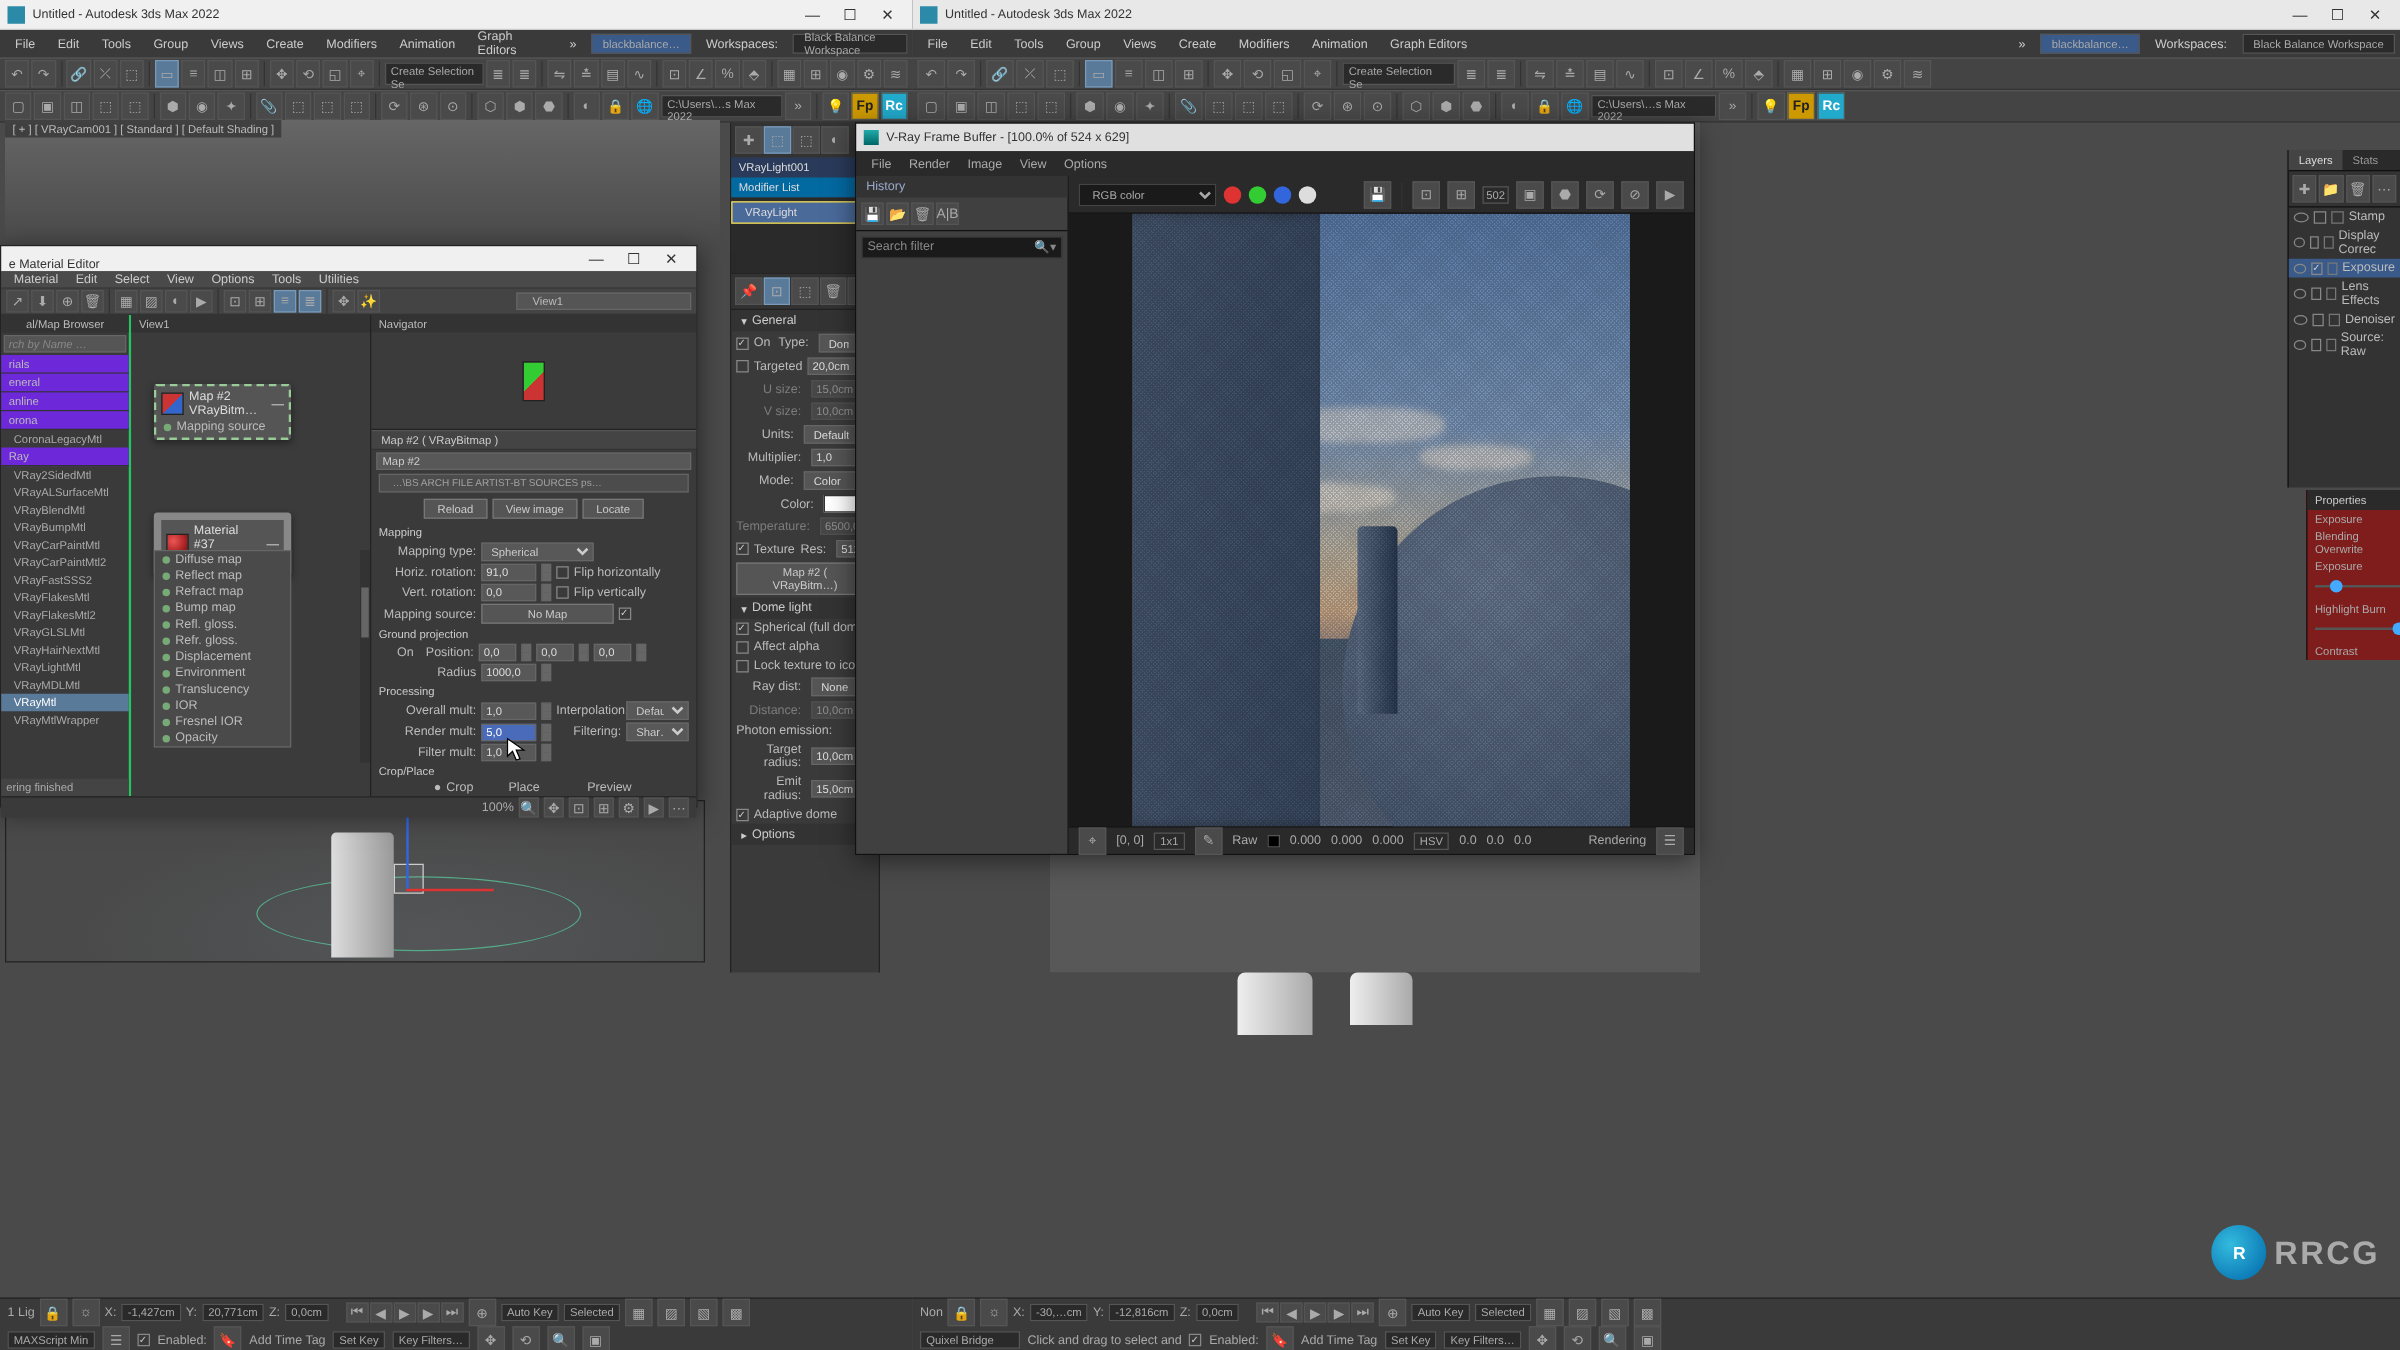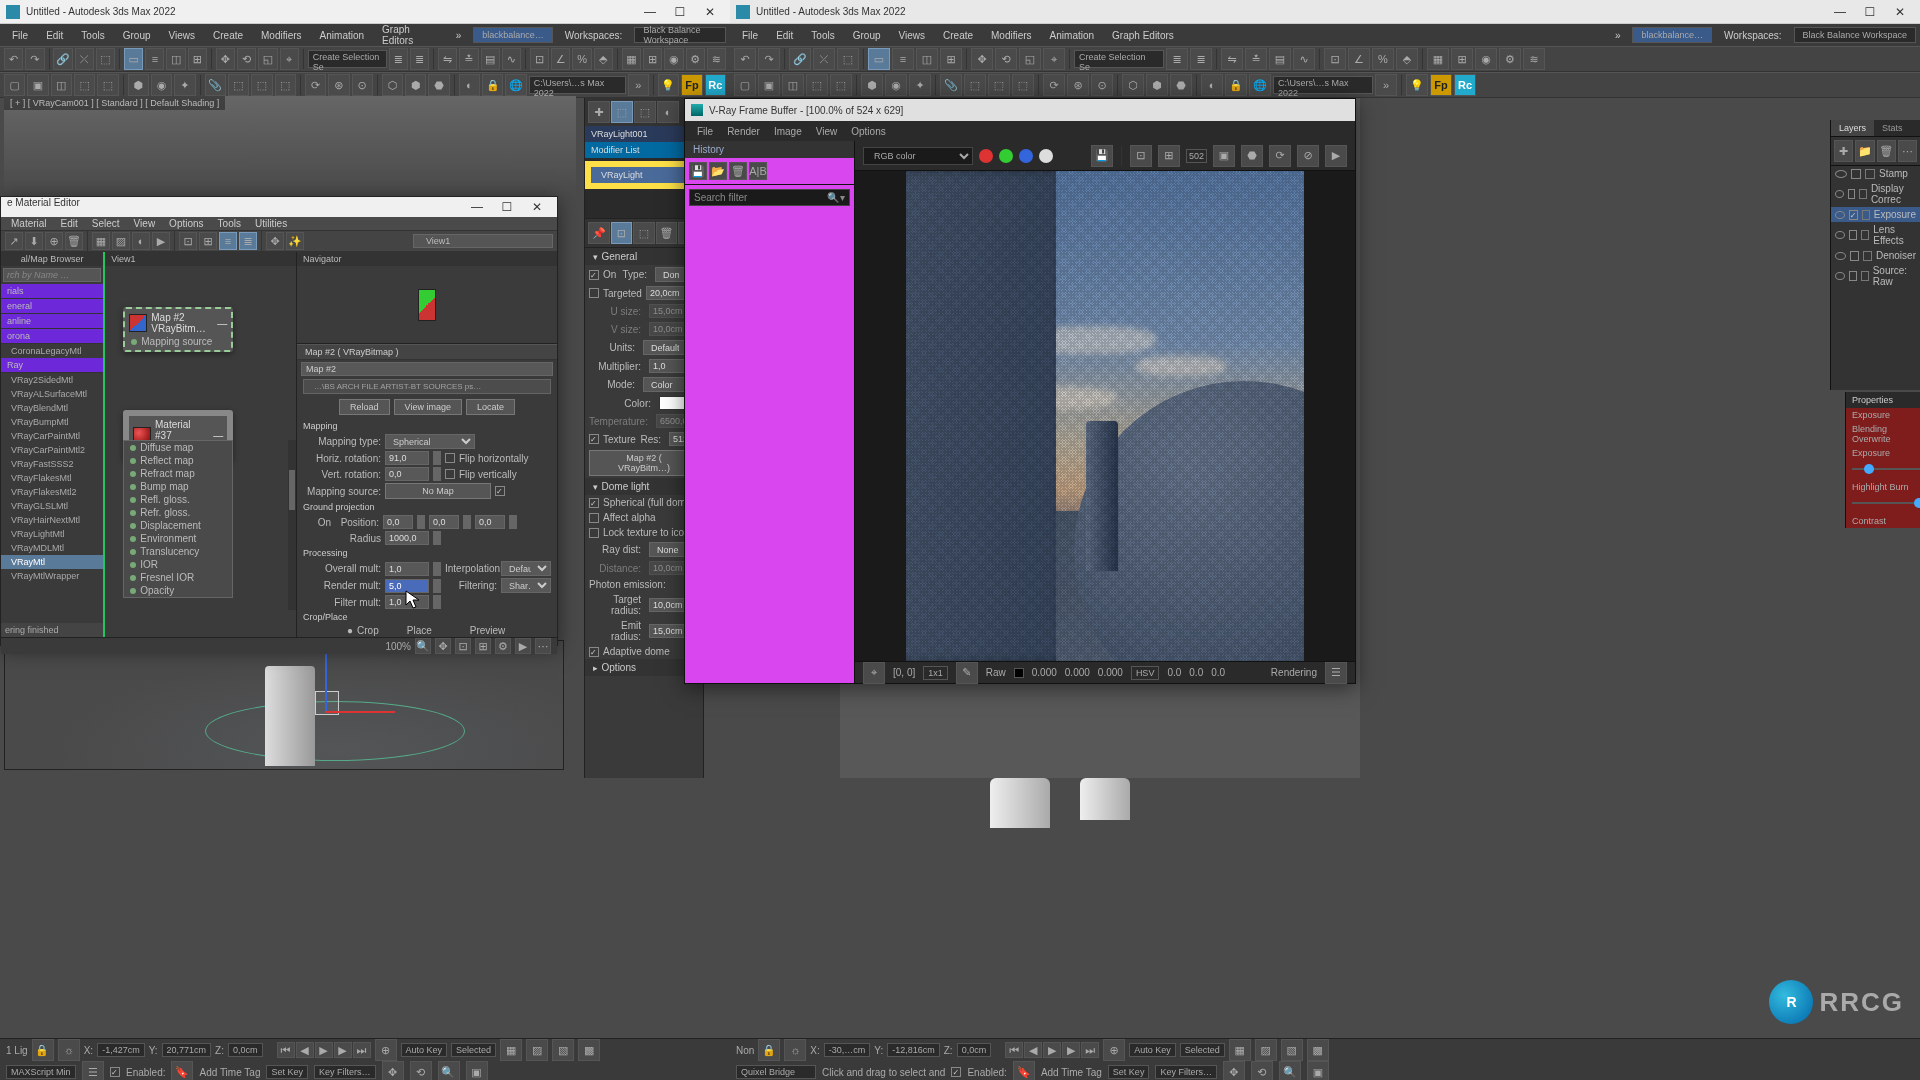--- a/index.html
+++ b/index.html
@@ -19,39 +19,39 @@
 .txtfield{background:#2a2a2a;border:1px solid #555;color:#aaa;padding:1px 4px;height:18px;font-size:9px}
 
 .left-app{position:absolute;left:0;top:0;width:730px;height:1080px;display:flex;flex-direction:column}
 .right-app{position:absolute;left:730px;top:0;width:1190px;height:1080px;display:flex;flex-direction:column}
 .right-app .titlebar{background:#e8e8e8}
 .vp-label{position:absolute;top:0;left:0;padding:2px 6px;color:#bbb;font-size:9px;background:rgba(40,40,40,0.6)}
 
 
 .right-main{flex:1;display:flex;position:relative}
 .mod-hdr{background:#2a3a5a;color:#ddd;padding:3px 6px;font-size:9px}
-.mod-item{background:#2a3a5a;color:#ddd;padding:3px 10px;font-size:9px;border:6px solid #fde047}
+.mod-item{background:#2a3a5a;color:#ddd;padding:3px 10px;font-size:9px;border:1px solid #fde047}
 .mod-item.sel{background:#4a6a9a}
 .prop-row{display:flex;align-items:center;padding:2px 4px;color:#bbb;font-size:9px;gap:4px}
 .prop-row label{flex:1;text-align:right;padding-right:4px}
 .prop-row input{width:50px;background:#555;border:1px solid #666;color:#ddd;font-size:9px;padding:1px 3px}
 .prop-row select{width:70px;background:#555;border:1px solid #666;color:#ddd;font-size:9px}
 .prop-hdr{background:#333;color:#ccc;padding:3px 8px;font-size:9px;display:flex;align-items:center;gap:4px}
 .chk{width:10px;height:10px;border:1px solid #888;display:inline-block}
 .chk.on::after{content:"✓";color:#ccc;font-size:8px;position:relative;top:-2px;left:0}
 .colorsw{width:40px;height:14px;background:#fff;border:1px solid #333}
 
 
 .vrfb{position:absolute;left:684px;top:98px;width:672px;height:586px;background:#2a2a2a;border:1px solid #111;display:flex;flex-direction:column;box-shadow:0 4px 20px rgba(0,0,0,.5)}
 .vrfb-title{height:22px;background:#e0e0e0;display:flex;align-items:center;padding:0 6px;color:#333;font-size:10px}
 .vrfb-title .t-ico2{width:12px;height:12px;background:linear-gradient(#2aa,#066);margin-right:6px}
 .vrfb-menu{height:20px;background:#2a2a2a;display:flex;align-items:center;gap:2px;padding:0 6px;color:#aaa;font-size:10px}
 .vrfb-menu span{padding:1px 6px}
 .vrfb-body{flex:1;display:flex}
-.vrfb-hist{width:170px;background:#d946ef;border-right:1px solid #111;display:flex;flex-direction:column}
+.vrfb-hist{width:170px;background:#404040;border-right:1px solid #111;display:flex;flex-direction:column}
 .vrfb-hist-hdr{background:#333;padding:3px 8px;color:#9ac;font-size:10px}
 .vrfb-hist-tb{display:flex;gap:2px;padding:4px;border-bottom:1px solid #111}
 .vrfb-hist-tb .tbtn{width:18px;height:18px}
 .vrfb-search{margin:4px;background:#1a1a1a;border:1px solid #444;padding:2px 4px;color:#888;font-size:9px;display:flex;justify-content:space-between}
 .vrfb-render{flex:1;display:flex;flex-direction:column;background:#2a2a2a}
 .vrfb-rtb{height:30px;display:flex;align-items:center;gap:6px;padding:0 8px;border-bottom:1px solid #111}
 .vrfb-rtb select{background:#1a1a1a;border:1px solid #444;color:#aaa;padding:2px 6px;font-size:9px;width:110px}
 .circ{width:14px;height:14px;border-radius:50%}
 .c-r{background:#d33}.c-g{background:#3c3}.c-b{background:#36d}.c-w{background:#ddd}
 .vrfb-img{flex:1;background:#1a1a1a;display:flex;align-items:center;justify-content:center;position:relative}
@@ -78,21 +78,21 @@
 .layer-row{display:flex;align-items:center;gap:4px;padding:2px 4px;color:#bbb;font-size:9px}
 .layer-row.sel{background:#3a5a8a}
 .eye{width:12px;height:8px;border:1px solid #888;border-radius:50%}
 .layer-ico{width:10px;height:10px;border:1px solid #777}
 .props-p{position:absolute;right:0;top:392px;width:75px;background:#7f1d1d;border-left:1px solid #111}
 .props-p .ph{padding:3px 6px;background:#2a2a2a;color:#ccc;font-size:9px}
 .props-p .pr{padding:2px 6px;color:#aaa;font-size:9px}
 
 
 .medit{position:absolute;left:0;top:196px;width:558px;height:450px;background:#4a4a4a;border:1px solid #222;box-shadow:0 4px 20px rgba(0,0,0,.5);display:flex;flex-direction:column}
-.medit-title{height:22px;background:#f0f0f0;display:flex;align-items:flex-start;justify-content:space-between;padding:0 6px;color:#333;font-size:10px}
+.medit-title{height:22px;background:#f0f0f0;display:flex;align-items:flex-end;justify-content:space-between;padding:0 6px;color:#333;font-size:10px}
 .medit-menu{height:20px;background:#4a4a4a;display:flex;align-items:center;color:#ccc;font-size:10px;gap:2px;padding:0 4px;border-bottom:1px solid #333}
 .medit-menu span{padding:1px 6px}
 .medit-tb{height:22px;background:#444;display:flex;align-items:center;gap:2px;padding:0 4px;border-bottom:1px solid #333}
 .medit-tb .tbtn{width:18px;height:18px}
 .view1{margin-left:auto;background:#555;border:1px solid #666;padding:1px 12px;color:#bbb;font-size:9px;width:140px}
 .medit-body{flex:1;display:flex}
 .mat-browser{width:106px;background:#3a3a3a;display:flex;flex-direction:column;border-right:2px solid #22c55e}
 .mb-hdr{background:#333;padding:2px 6px;color:#bbb;font-size:9px;text-align:center}
 .mb-search{background:#555;border:1px solid #666;margin:2px;padding:1px 3px;color:#888;font-size:9px;font-style:italic}
 .mb-cat{padding:2px 6px;color:#bbb;font-size:9px;background:#6d28d9;border-bottom:1px solid #333}

